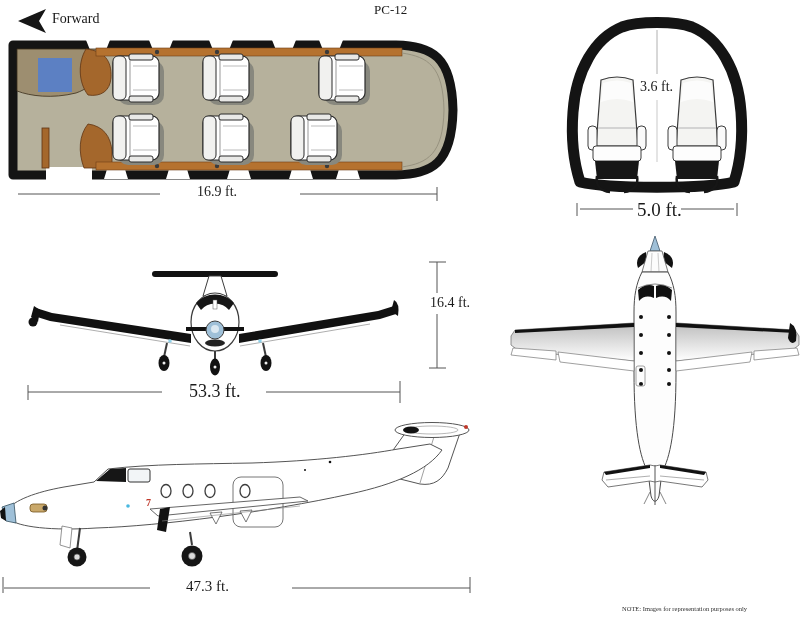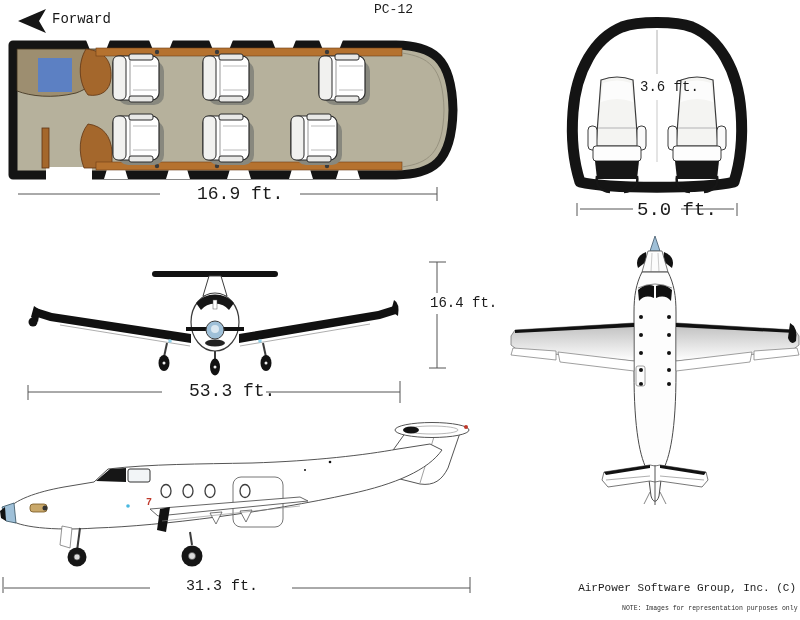--- a/index.html
+++ b/index.html
@@ -1,22 +1,22 @@
 <!DOCTYPE html>
 <html><head>
 <meta charset="utf-8">
 <style>
   html,body{margin:0;padding:0;background:#fff;}
   .canvas{position:relative;width:800px;height:620px;background:#fff;overflow:hidden;
-          font-family:Liberation Mono, monospace;color:#1a1a1a;}
+          font-family:Liberation Serif, serif;color:#1a1a1a;}
   .art{position:absolute;left:0;top:0;}
   .lbl{position:absolute;white-space:nowrap;color:#1a1a1a;}
   .lbl-title{left:374px;top:2px;font-size:13px;}
   .lbl-forward{left:52px;top:11px;font-size:14px;color:#161616;}
-  .lbl-169{left:197px;top:184px;font-size:18px;}
+  .lbl-169{left:197px;top:184px;font-size:14px;}
   .lbl-48{left:640px;top:79px;font-size:14px;}
   .lbl-50{left:637px;top:199px;font-size:19px;}
   .lbl-533{left:189px;top:381px;font-size:18px;}
   .lbl-140{left:430px;top:295px;font-size:14px;}
   .lbl-473{left:186px;top:578px;font-size:15px;}
   .lbl-mark7{left:146px;top:497px;font-size:10px;color:#c0392b;font-weight:bold;}
   .lbl-copy{right:4px;top:582px;font-size:11px;}
   .lbl-note{left:622px;top:605px;font-size:6.5px;color:#2e2e2e;}
 </style>
 </head>
@@ -289,18 +289,17 @@
   </g>
 </svg>
 
 <div class="lbl lbl-title">PC-12</div>
 <div class="lbl lbl-forward">Forward</div>
 <div class="lbl lbl-169">16.9 ft.</div>
 <div class="lbl lbl-48">3.6 ft.</div>
 <div class="lbl lbl-50">5.0 ft.</div>
 <div class="lbl lbl-533">53.3 ft.</div>
 <div class="lbl lbl-140">16.4 ft.</div>
-<div class="lbl lbl-473">31.3 ft.</div>
+<div class="lbl lbl-473">47.3 ft.</div>
 <div class="lbl lbl-mark7">7</div>
-<div class="lbl lbl-copy">AirPower Software Group, Inc. (C)</div>
 <div class="lbl lbl-note">NOTE: Images for representation purposes only</div>
 
 </div>
 
 </body></html>

